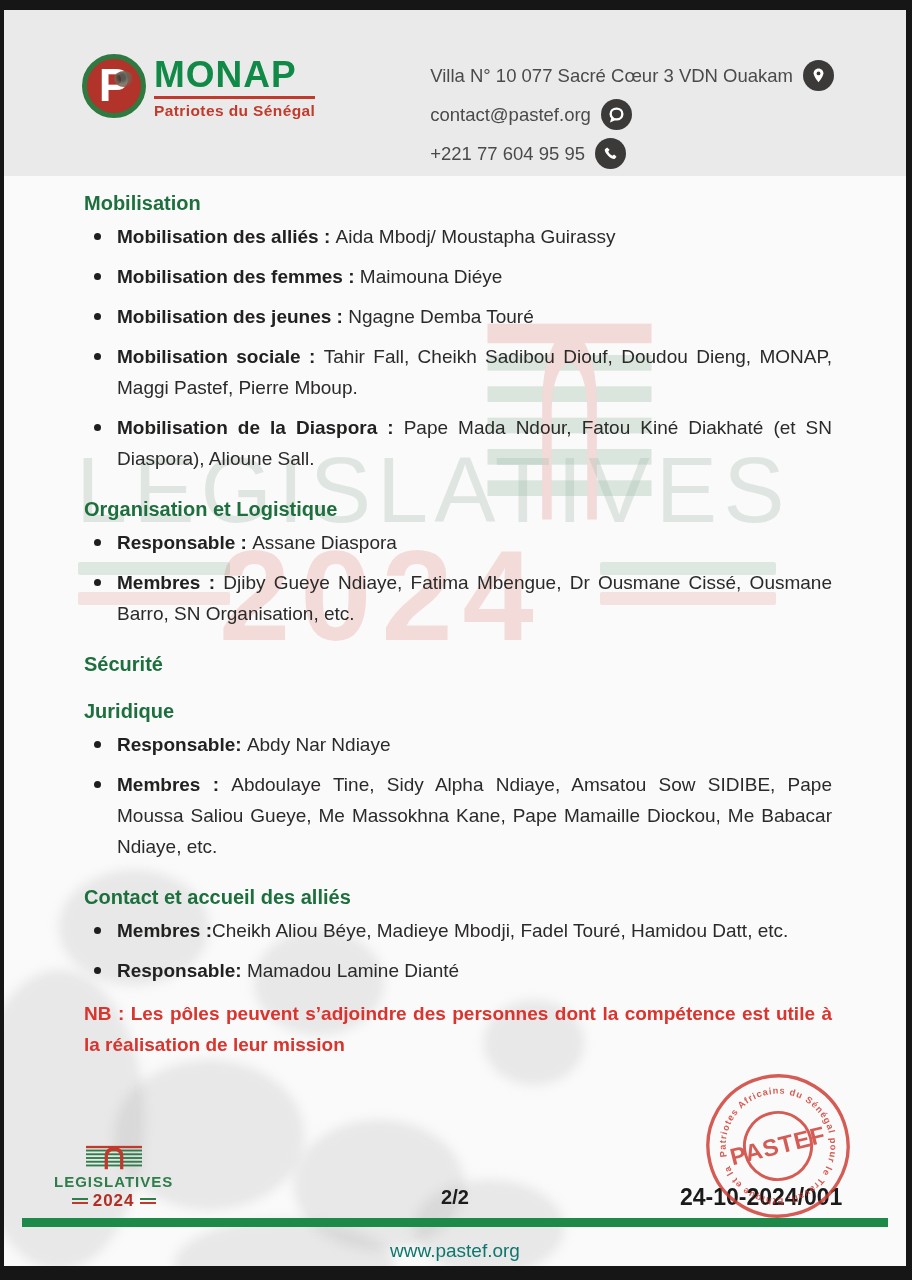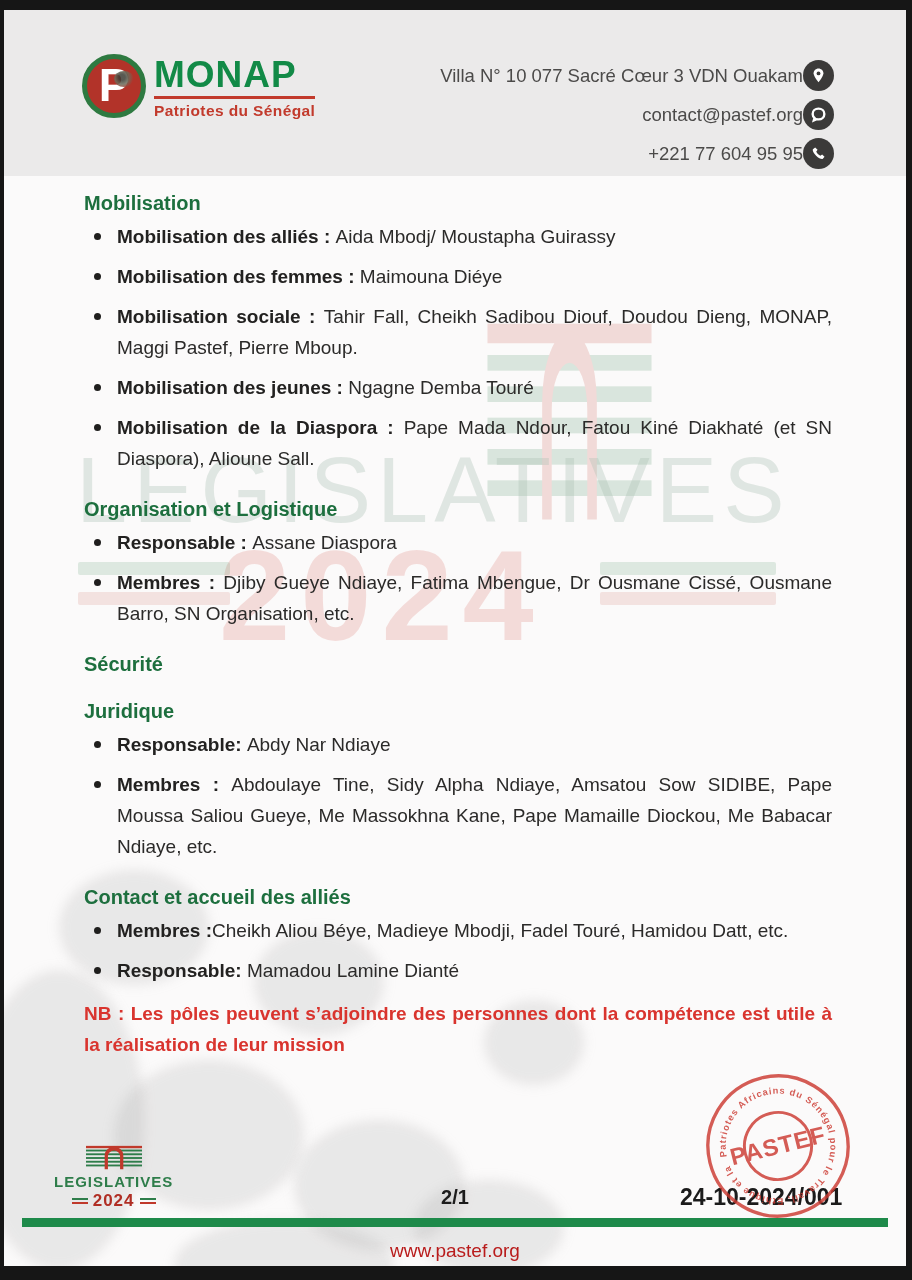--- a/index.html
+++ b/index.html
@@ -15,21 +15,21 @@
   .logo-p{color:#fff;font-weight:bold;font-size:46px;line-height:1;margin-top:-2px;}
   .logo-leaf{position:absolute;left:27px;top:12px;width:20px;height:16px;border-radius:50%;
              background:radial-gradient(circle at 40% 40%,#3c3c34 20%,#6b6b5a 45%,#b23329 75%);opacity:.85;}
   .logo-txt{display:flex;flex-direction:column;margin-top:2px;}
   .logo-astef{color:#128a47;font-weight:bold;font-size:37px;letter-spacing:1px;line-height:1;}
   .logo-rule{height:3px;background:#c23a2c;margin-top:3px;width:100%;}
   .logo-sub{color:#c23a2c;font-weight:bold;font-size:15.5px;margin-top:3px;letter-spacing:.4px;}
 
   
   .contact{position:absolute;right:72px;top:50px;display:flex;flex-direction:column;gap:8px;}
-  .c-row{display:flex;align-items:center;justify-content:flex-end;color:#4b4a49;font-size:18.5px;}
+  .c-row{display:flex;align-items:center;justify-content:flex-start;gap:10px;color:#4b4a49;font-size:18.5px;}
   .c-ico{width:31px;height:31px;border-radius:50%;background:#3b3a39;display:flex;align-items:center;justify-content:center;flex:0 0 31px;}
   .c-ico svg{width:19px;height:19px;}
 
   
   .wm{position:absolute;z-index:0;pointer-events:none;}
   .wm-leg{left:72px;top:428px;font-size:92px;letter-spacing:6px;color:#a9bfb2;opacity:.33;font-weight:400;white-space:nowrap;}
   .wm-2024{left:215px;top:512px;font-size:128px;font-weight:bold;letter-spacing:10px;color:#d8655c;opacity:.20;}
   .wm-bar{height:13px;border-radius:2px;position:absolute;}
   .wm-building{opacity:.16;}
   .blob{position:absolute;border-radius:50%;background:rgba(150,150,150,.18);filter:blur(6px);z-index:0;}
@@ -50,21 +50,21 @@
   .stamp{position:absolute;left:700px;top:1062px;width:148px;height:148px;z-index:4;opacity:.82;transform:rotate(-14deg);}
   .leg-logo{position:absolute;left:50px;top:1134px;display:flex;flex-direction:column;align-items:center;z-index:3;}
   .leg-name{color:#2e7d4a;font-size:15px;font-weight:bold;letter-spacing:1px;margin-top:1px;}
   .leg-2024-row{display:flex;align-items:center;gap:5px;margin-top:1px;}
   .leg-lines{display:flex;flex-direction:column;gap:2px;}
   .leg-lines i{display:block;width:16px;height:2px;}
   .leg-lines i.g{background:#2e7d4a;}.leg-lines i.r{background:#c0392b;}
   .leg-2024{color:#b02e24;font-size:17px;font-weight:bold;letter-spacing:1px;}
   .page-num{position:absolute;left:0;width:100%;top:1176px;text-align:center;font-size:20px;font-weight:bold;color:#1c1c1c;z-index:3;}
   .green-bar{position:absolute;left:18px;right:18px;top:1208px;height:9px;background:#1e8a4a;z-index:3;}
-  .site{position:absolute;left:0;width:100%;top:1230px;text-align:center;font-size:19px;color:#b91c1c;z-index:3;}
+  .site{position:absolute;left:0;width:100%;top:1230px;text-align:center;font-size:19px;color:#0f766e;z-index:3;}
 </style>
 </head>
 <body>
 
 <div class="page">
 
   <div class="wm wm-building" style="left:478px;top:298px;">
     <svg width="175" height="235" viewBox="0 0 64 30" preserveAspectRatio="none">
       <g fill="#2e7d4a">
           <rect x="2" y="6" width="60" height="2"></rect>
@@ -134,22 +134,22 @@
       </div>
     </div>
   </div>
 
   <div class="content">
 
     <h3 class="sec">Mobilisation</h3>
     <ul class="sec-list">
       <li><b>Mobilisation des alliés : </b><span>Aida Mbodj/ Moustapha Guirassy</span></li>
       <li><b>Mobilisation des femmes : </b><span>Maimouna Diéye</span></li>
+      <li><b>Mobilisation des jeunes : </b><span>Ngagne Demba Touré</span></li>
       <li><b>Mobilisation sociale : </b><span>Tahir Fall, Cheikh Sadibou Diouf, Doudou Dieng, MONAP, Maggi Pastef, Pierre Mboup.</span></li>
-      <li><b>Mobilisation des jeunes : </b><span>Ngagne Demba Touré</span></li>
       <li><b>Mobilisation de la Diaspora : </b><span>Pape Mada Ndour, Fatou Kiné Diakhaté (et SN Diaspora), Alioune Sall.</span></li>
     </ul>
 
     <h3 class="sec">Organisation et Logistique</h3>
     <ul class="sec-list">
       <li><b>Responsable : </b><span>Assane Diaspora</span></li>
       <li><b>Membres : </b><span>Djiby Gueye Ndiaye, Fatima Mbengue, Dr Ousmane Cissé, Ousmane Barro, SN Organisation, etc.</span></li>
     </ul>
 
     <h3 class="sec">Sécurité</h3>
@@ -204,17 +204,17 @@
           <i class="r"></i>
         </span>
       <span class="leg-2024">2024</span>
       <span class="leg-lines">
           <i class="g"></i>
           <i class="r"></i>
         </span>
     </div>
   </div>
 
-  <div class="page-num">2/1</div>
+  <div class="page-num">2/2</div>
   <div class="green-bar"></div>
   <div class="site">www.pastef.org</div>
 
 </div>
 
 </body></html>

